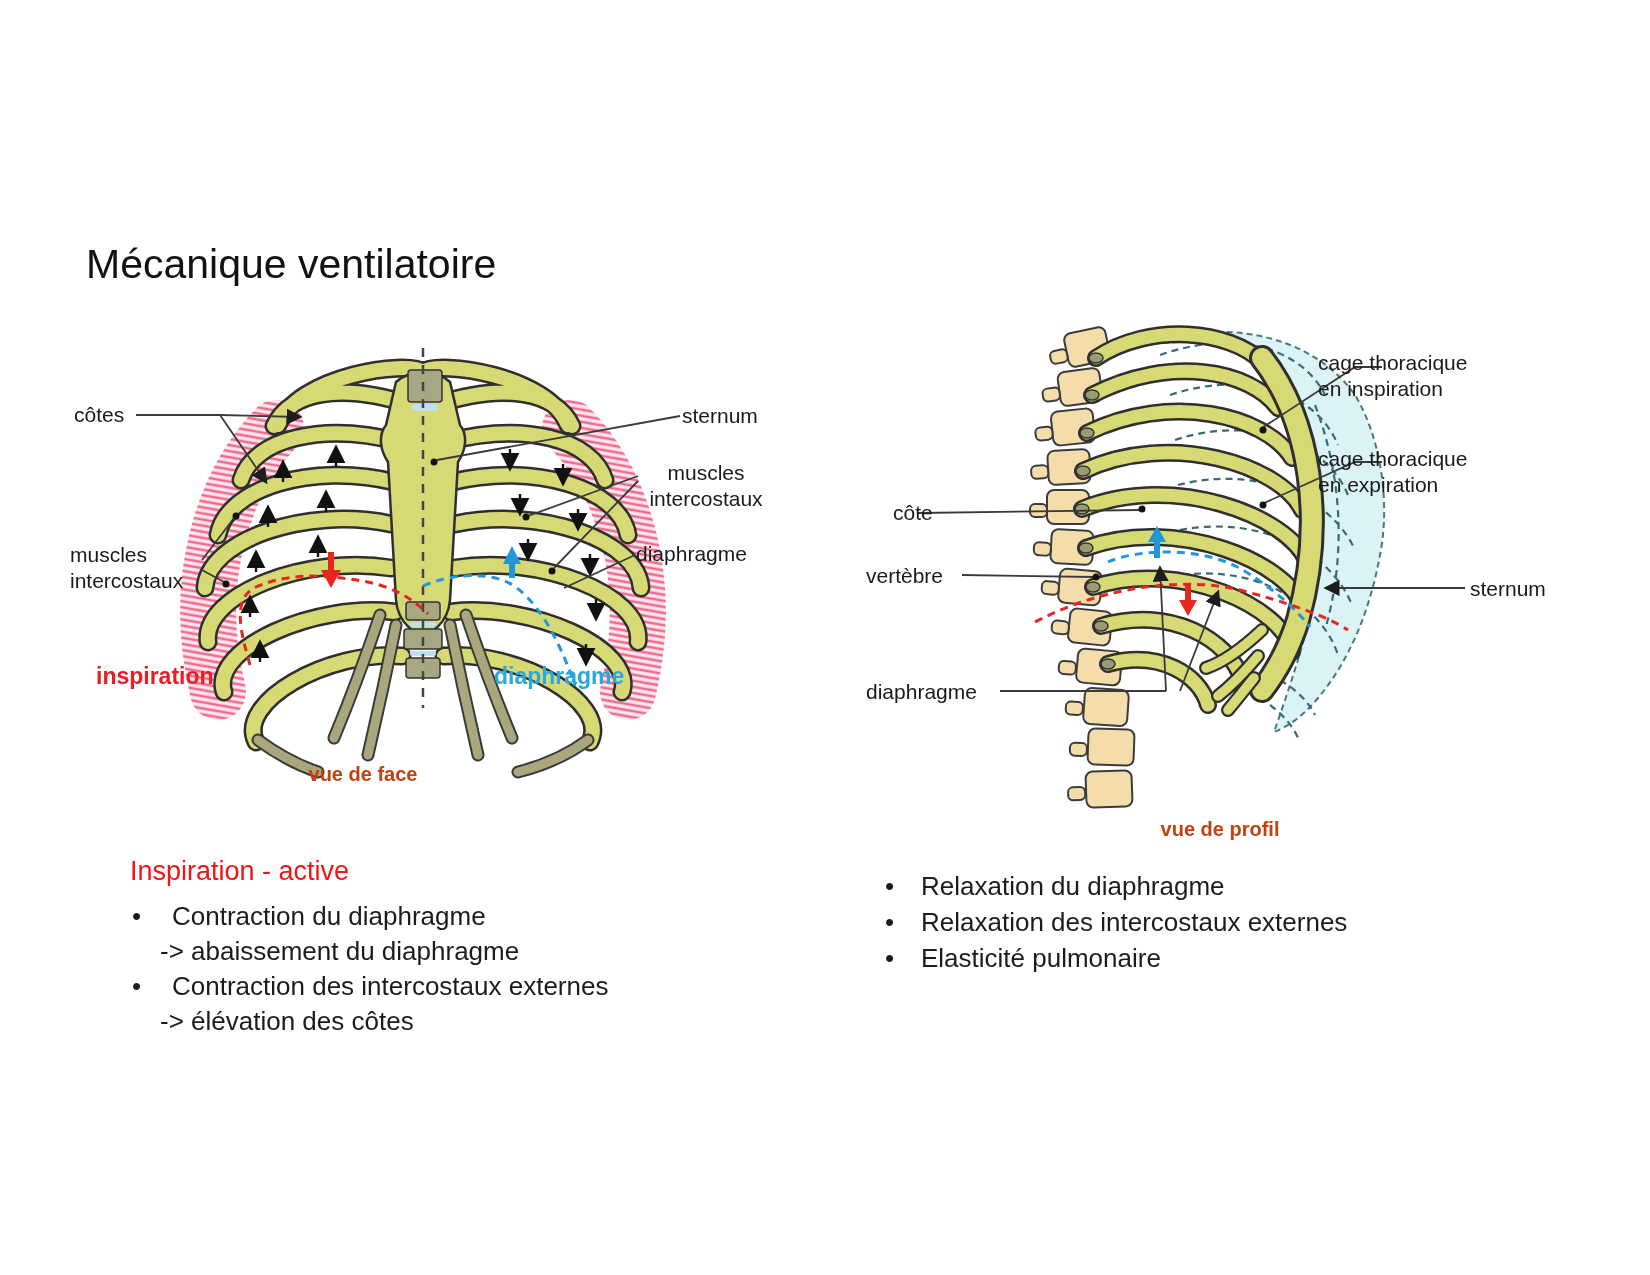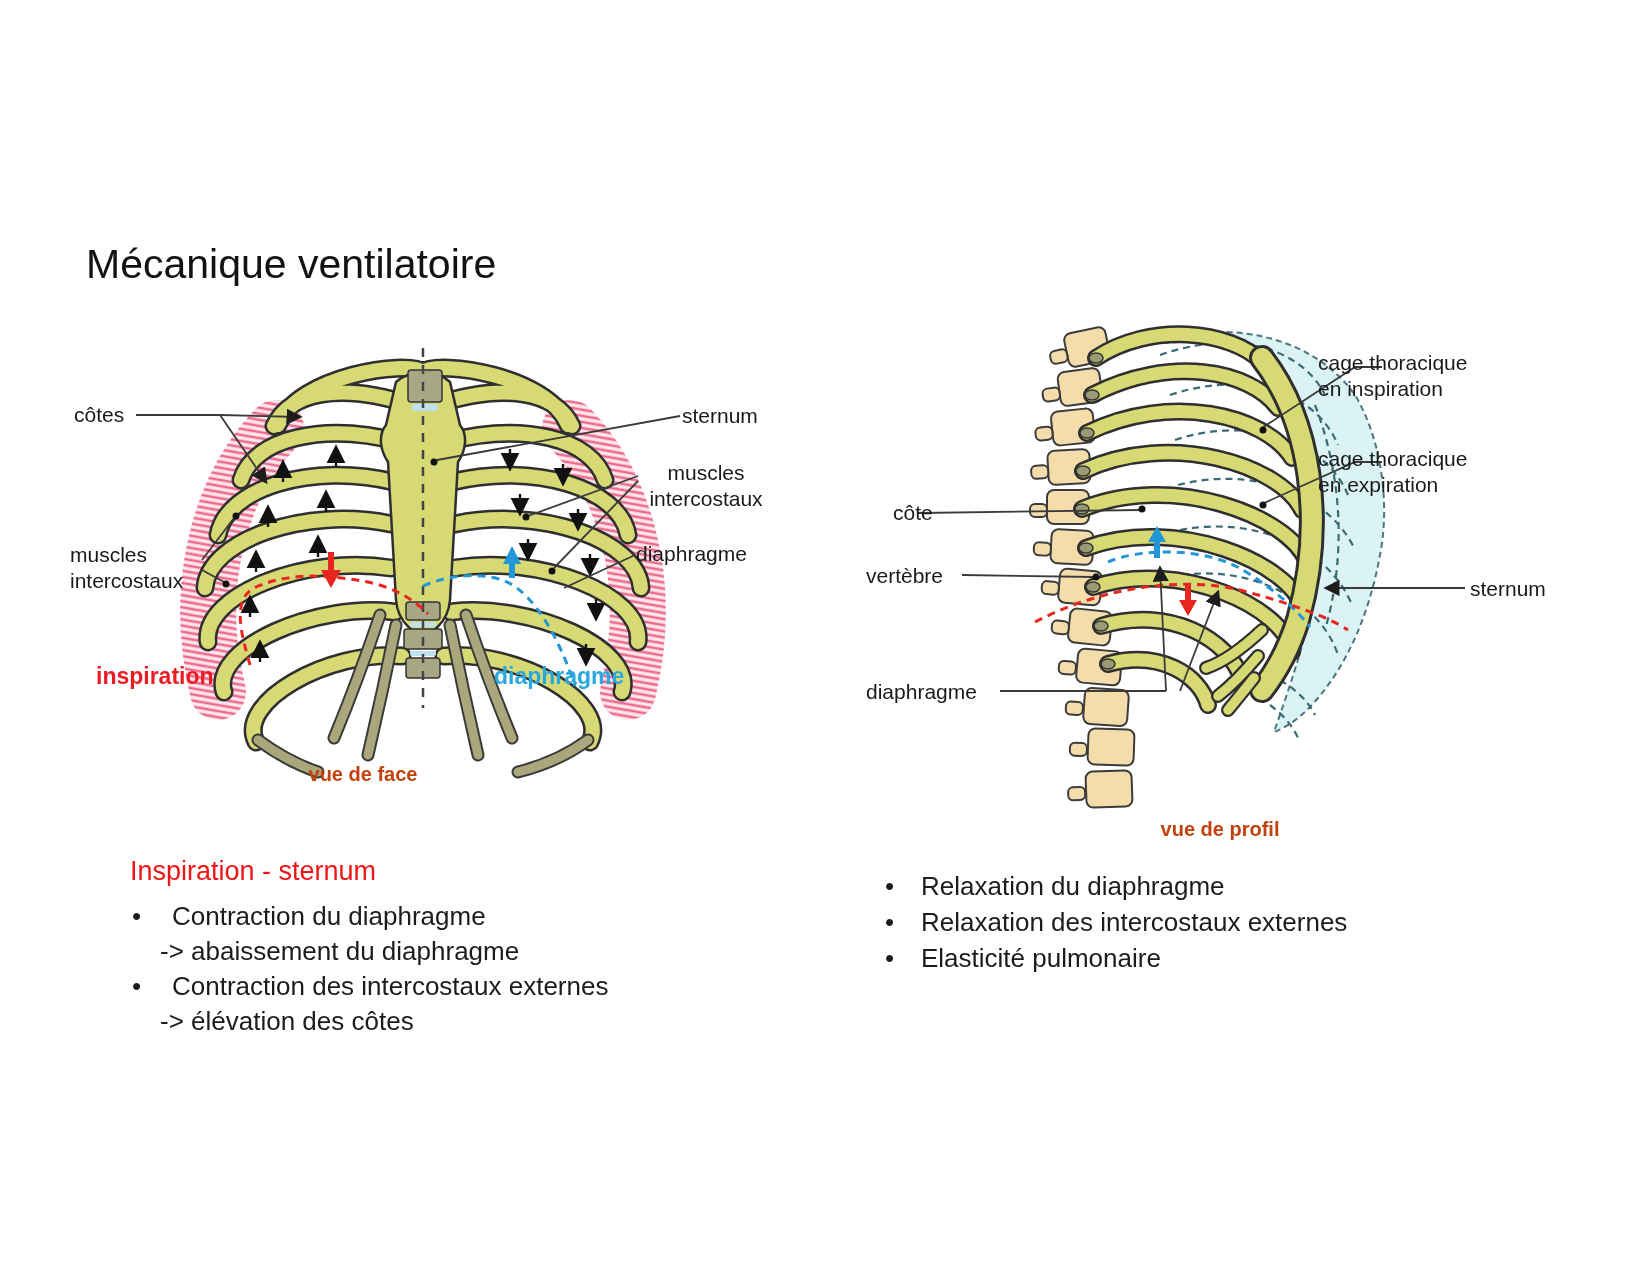--- a/index.html
+++ b/index.html
@@ -286,21 +286,21 @@
       <div>en expiration</div>
     </div>
     <div class="lbl" style="left:56px;top:200px;margin-left:27px;">côte</div>
     <div class="lbl" style="left:56px;top:256px;margin-top:7px;">vertèbre</div>
     <div class="lbl" style="left:660px;top:276px;">sternum</div>
     <div class="lbl" style="left:56px;top:379px;">diaphragme</div>
     <div class="caption" style="left:330px;top:518px;width:160px;">vue de profil</div>
   </div>
 
   <div class="tb" style="left:130px;top:856px;">
-    <div class="hd redhd">Inspiration - sternum</div>
+    <div class="hd redhd">Inspiration - active</div>
     <div class="b-line">
       <span class="bdot">•</span>
       <span>Contraction du diaphragme</span>
     </div>
     <div class="b-sub">-&gt; abaissement du diaphragme</div>
     <div class="b-line">
       <span class="bdot">•</span>
       <span>Contraction des intercostaux externes</span>
     </div>
     <div class="b-sub">-&gt; élévation des côtes</div>

